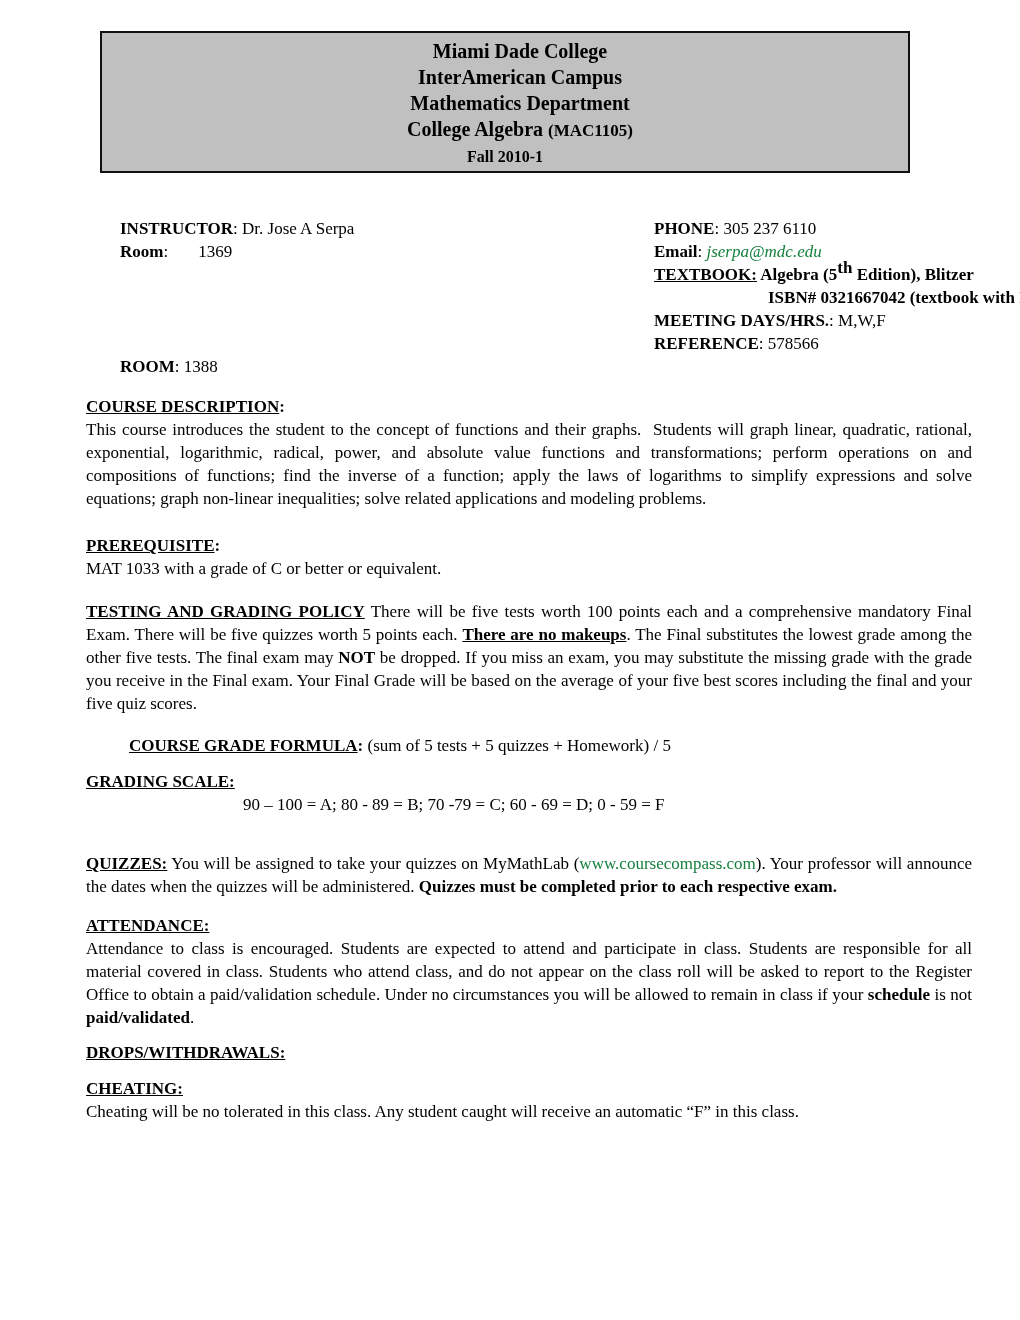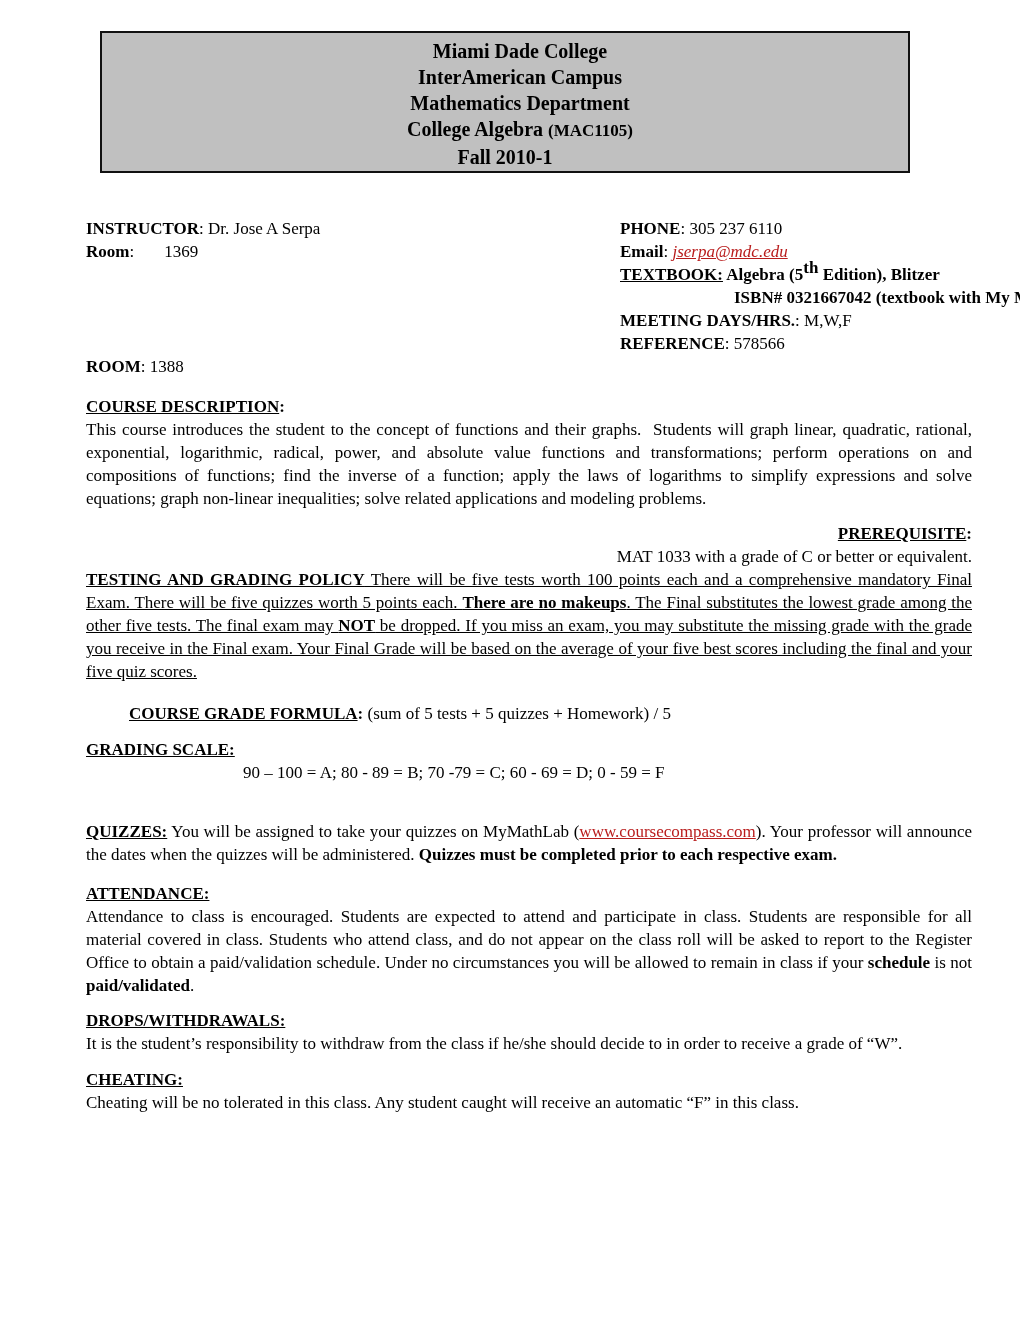--- a/index.html
+++ b/index.html
@@ -11,48 +11,49 @@
   .header-box{
     box-sizing:border-box;
     margin:31px 0 0 100px;
     width:810px;height:142px;
     background:#c0c0c0;
     border:2px solid #111;
     text-align:center;
     padding-top:5px;
   }
   .hb-line{font-size:20px;font-weight:bold;line-height:26px;padding-left:30px;}
-  .hb-term{font-size:20px;font-weight:bold;line-height:26px;}
+  .hb-term{font-size:16px;font-weight:bold;line-height:26px;}
   .content{margin-left:86px;width:886px;}
   .info-grid{
     display:grid;
     grid-template-columns:534px 352px;
     margin-top:44px;
     line-height:23px;
+    margin-left:34px;
   }
   .cell{line-height:23px;white-space:nowrap;}
   .indent-isbn{padding-left:114px;}
   .sec{line-height:23px;}
   .sec p{margin:0;line-height:23px;}
   .just{text-align:justify;}
   .mt-desc{margin-top:17px;}
-  .mt-prereq{margin-top:12px;text-align:right;}
-  .mt-testing{text-decoration:underline;}
+  .mt-prereq{margin-top:24px;}
+  .mt-testing{margin-top:20px;}
   .mt-formula{margin-top:19px;padding-left:43px;}
   .mt-grading{margin-top:13px;}
   .scale-line{padding-left:157px;}
   .mt-quizzes{margin-top:36px;}
   .mt-attend{margin-top:16px;}
   .mt-drops{margin-top:12px;}
   .mt-cheat{margin-top:13px;}
   
   .r-b{font-weight:bold;}
   .r-u{text-decoration:underline;}
   .r-i{font-style:italic;}
-  .r-link{color:#b91c1c;text-decoration:underline;cursor:pointer;}
+  .r-link{color:#15803d;cursor:pointer;}
   .r-sup{vertical-align:super;font-size:17px;line-height:0;}
   .r-tab{margin-left:30px;}
   .r-code{font-size:17px;}
 </style>
 </head>
 <body>
 
 <div class="header-box">
   <div class="hb-line">Miami Dade College</div>
   <div class="hb-line">InterAmerican Campus</div>
@@ -113,21 +114,20 @@
     <p class="just"><span class="r-b r-u">QUIZZES:</span><span> You will be assigned to take your quizzes on MyMathLab (</span><span class="r-link">www.coursecompass.com</span><span>). Your professor will announce the dates when the quizzes will be administered. </span><span class="r-b">Quizzes must be completed prior to each respective exam.</span></p>
   </div>
 
   <div class="sec mt-attend">
     <p><span class="r-b r-u">ATTENDANCE:</span></p>
     <p class="just"><span>Attendance to class is encouraged. Students are expected to attend and participate in class. Students are responsible for all material covered in class. Students who attend class, and do not appear on the class roll will be asked to report to the Register Office to obtain a paid/validation schedule. Under no circumstances you will be allowed to remain in class if your </span><span class="r-b">schedule</span><span> is not </span><span class="r-b">paid/validated</span><span>.</span></p>
   </div>
 
   <div class="sec mt-drops">
     <p><span class="r-b r-u">DROPS/WITHDRAWALS:</span></p>
-    <p class="just">It is the student’s responsibility to withdraw from the class if he/she should decide to in order to receive a grade of “W”.</p>
   </div>
 
   <div class="sec mt-cheat">
     <p><span class="r-b r-u">CHEATING:</span></p>
     <p>Cheating will be no tolerated in this class. Any student caught will receive an automatic “F” in this class.</p>
   </div>
 
 </div>
 
 </body></html>

